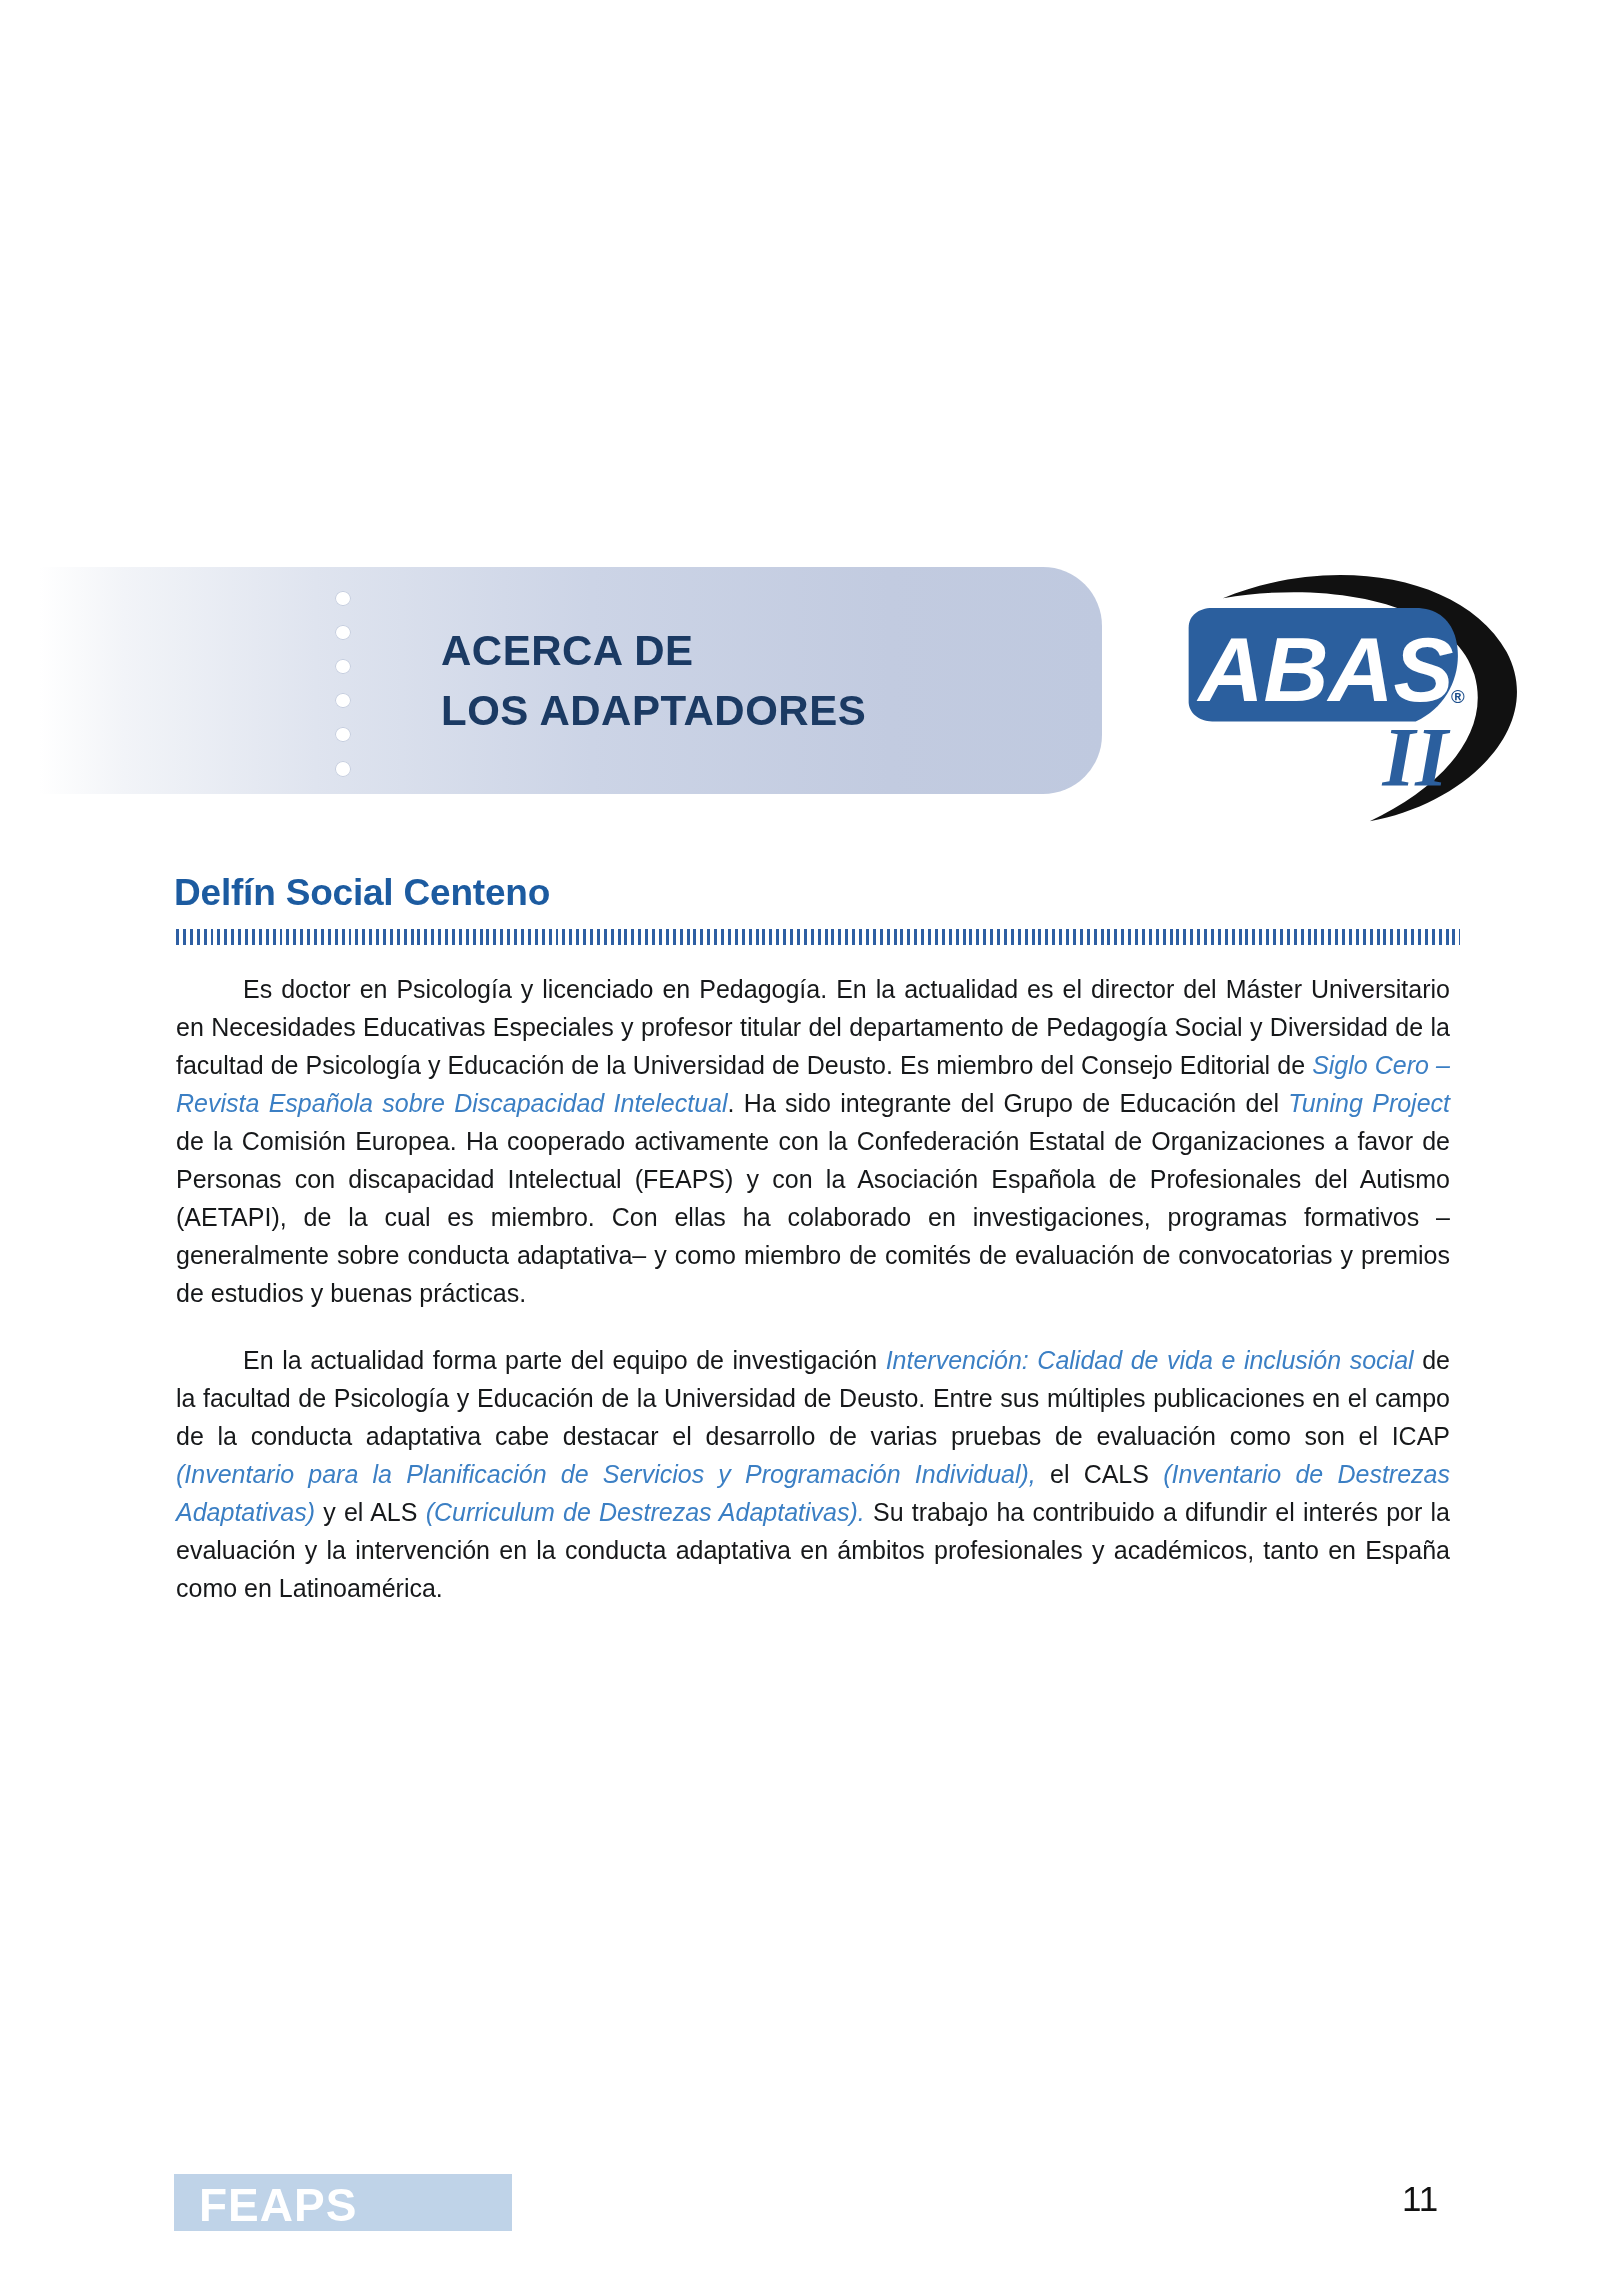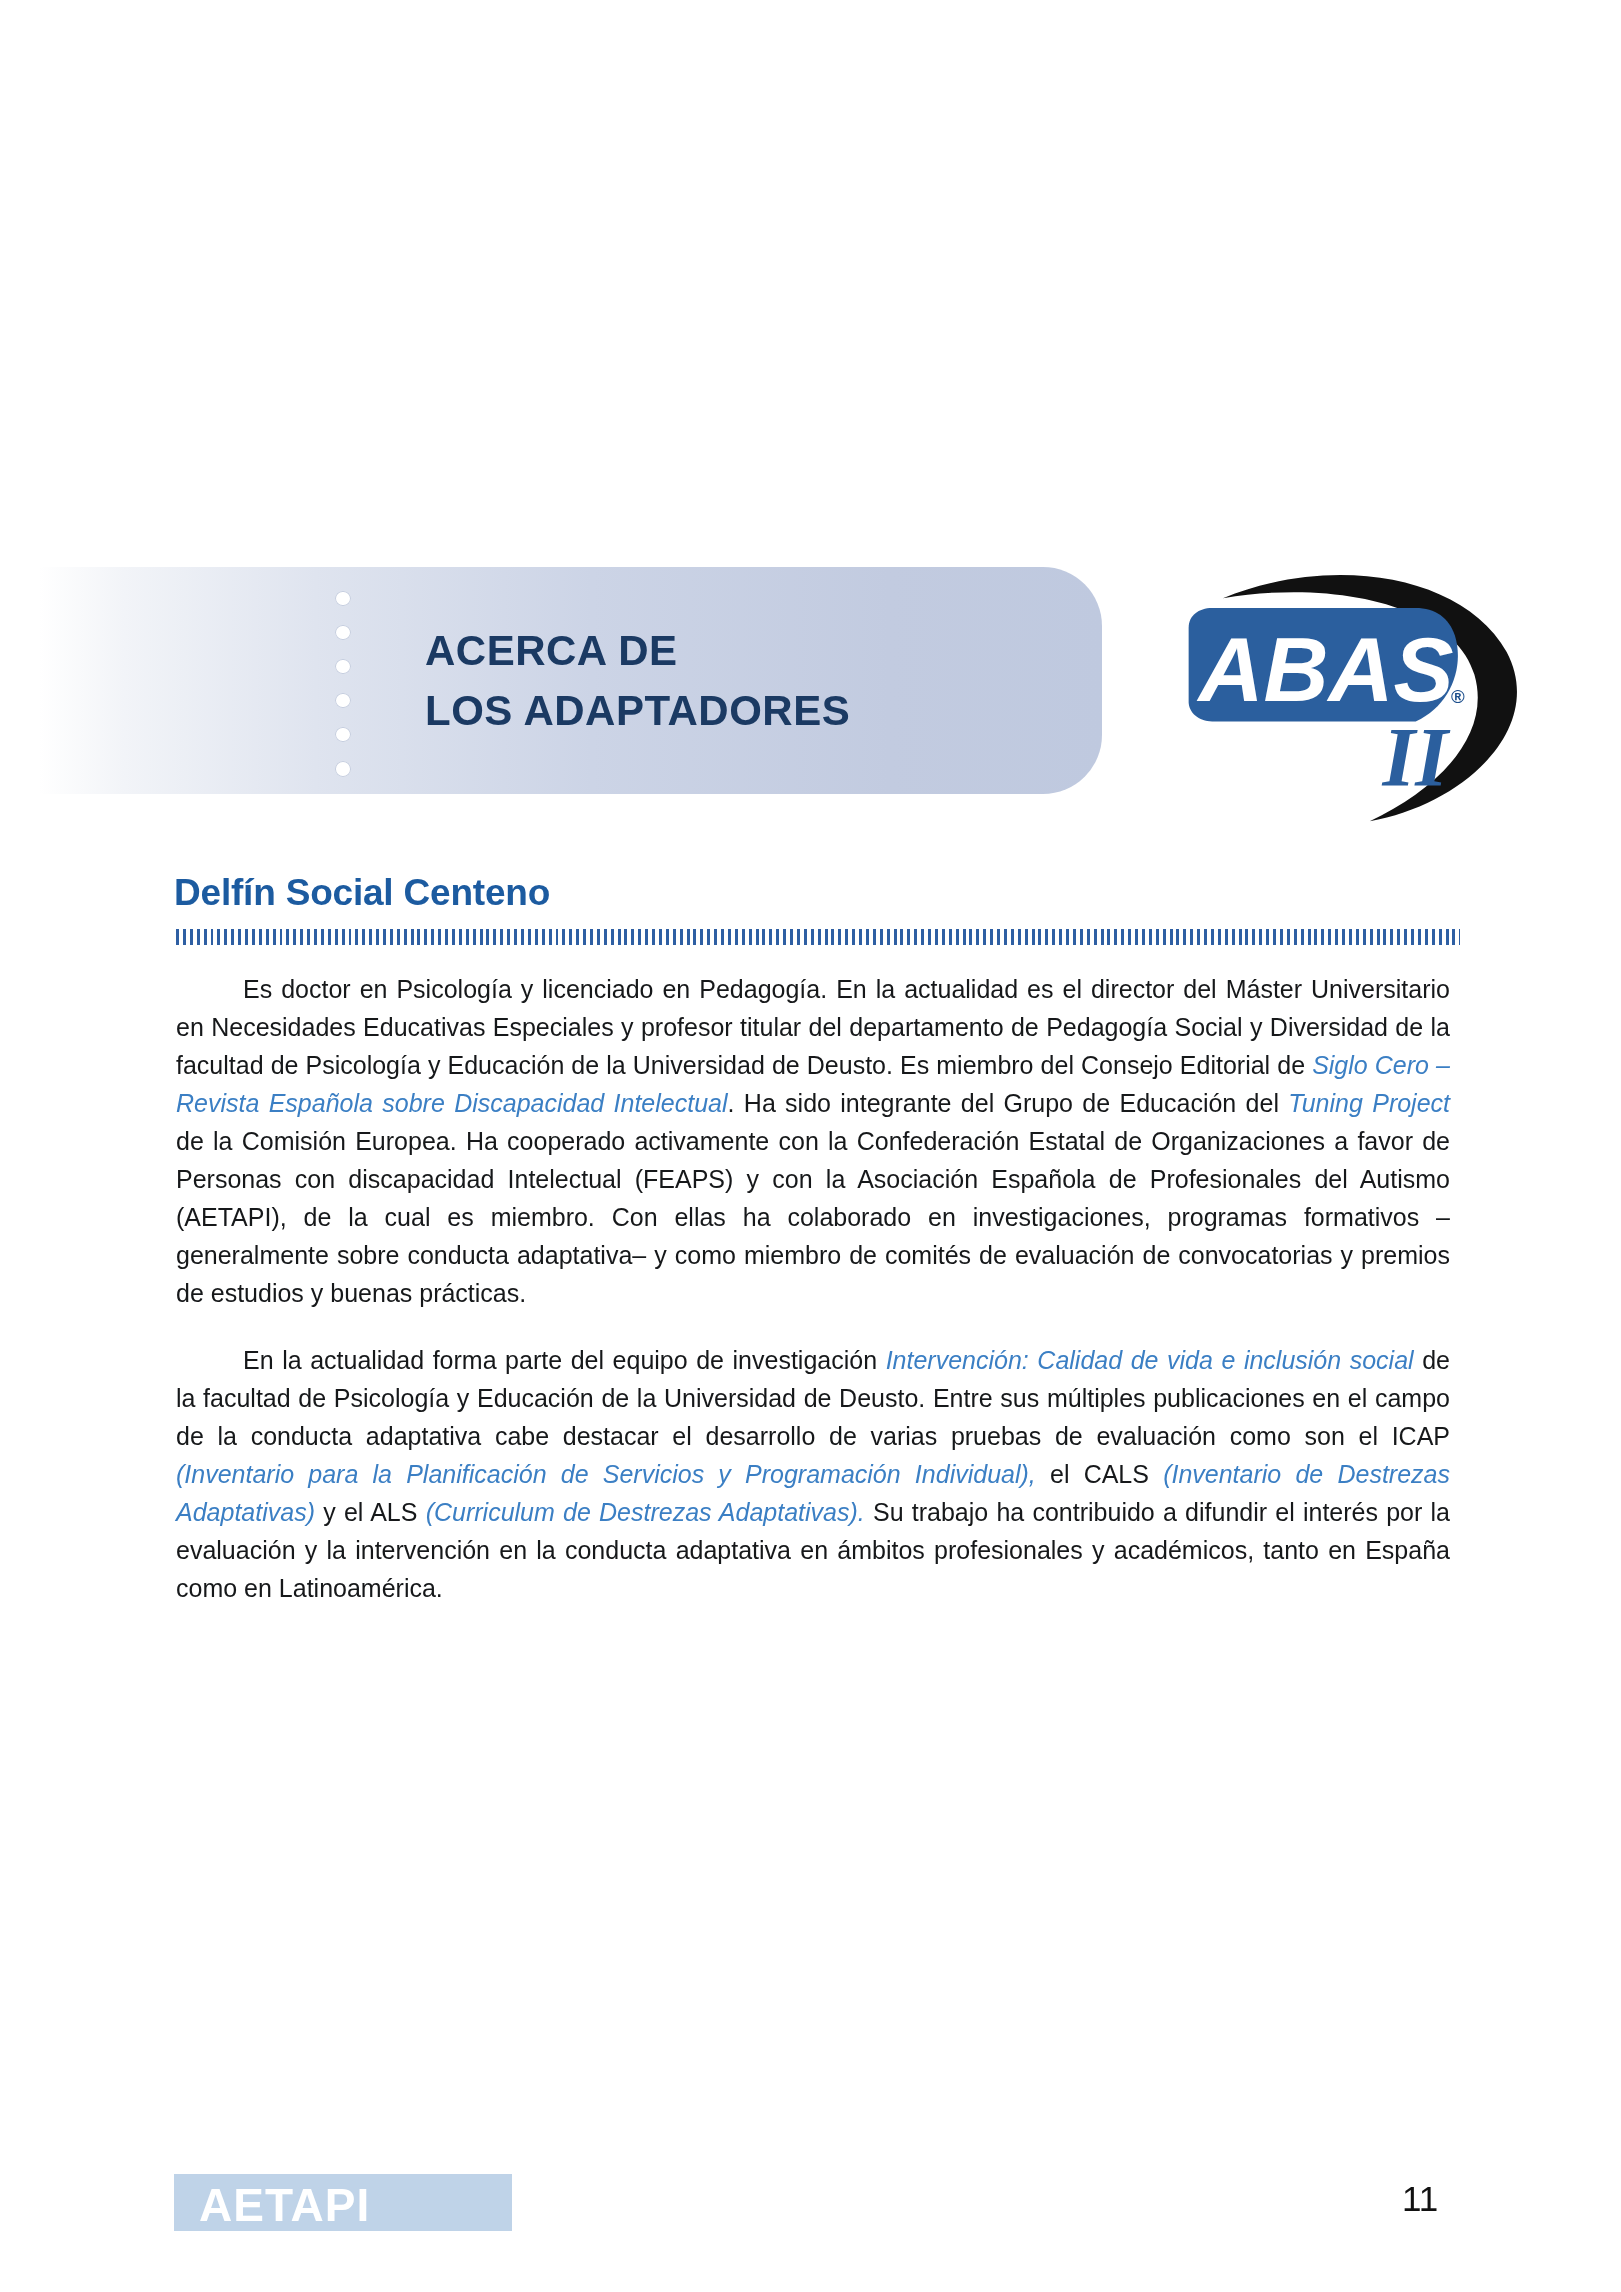--- a/index.html
+++ b/index.html
@@ -52,21 +52,21 @@
   .dot-col span {
     display: block;
     width: 15.7px;
     height: 15.7px;
     border-radius: 50%;
     background: #ffffff;
     box-shadow: inset 0 0 0 1px #c7cfe0;
   }
   .band-title {
     position: absolute;
-    left: 386px;
+    left: 402px;
     top: 54px;
     width: 608px;
     color: #1b3a63;
     font-size: 42px;
     font-weight: bold;
     letter-spacing: 0.5px;
     line-height: 1.42;
   }
 
   
@@ -191,15 +191,15 @@
 
 <div class="author-name">Delfín Social Centeno</div>
 <div class="rule"></div>
 
 <div class="body-text">
   <p><span>Es doctor en Psicología y licenciado en Pedagogía. En la actualidad es el director del Máster Universitario en Necesidades Educativas Especiales y profesor titular del departamento de Pedagogía Social y Diversidad de la facultad de Psicología y Educación de la Universidad de Deusto. Es miembro del Consejo Editorial de </span><em>Siglo Cero – Revista Española sobre Discapacidad Intelectual</em><span>. Ha sido integrante del Grupo de Educación del </span><em>Tuning Project</em><span> de la Comisión Europea. Ha cooperado activamente con la Confederación Estatal de Organizaciones a favor de Personas con discapacidad Intelectual (FEAPS) y con la Asociación Española de Profesionales del Autismo (AETAPI), de la cual es miembro. Con ellas ha colaborado en investigaciones, programas formativos –generalmente sobre conducta adaptativa– y como miembro de comités de evaluación de convocatorias y premios de estudios y buenas prácticas.</span></p>
   <p><span>En la actualidad forma parte del equipo de investigación </span><em>Intervención: Calidad de vida e inclusión social</em><span> de la facultad de Psicología y Educación de la Universidad de Deusto. Entre sus múltiples publicaciones en el campo de la conducta adaptativa cabe destacar el desarrollo de varias pruebas de evaluación como son el ICAP </span><em>(Inventario para la Planificación de Servicios y Programación Individual),</em><span> el CALS </span><em>(Inventario de Destrezas Adaptativas)</em><span> y el ALS </span><em>(Curriculum de Destrezas Adaptativas).</em><span> Su trabajo ha contribuido a difundir el interés por la evaluación y la intervención en la conducta adaptativa en ámbitos profesionales y académicos, tanto en España como en Latinoamérica.</span></p>
 </div>
 
 <div class="footer-band"></div>
-<div class="footer-word">AETAPI</div>
+<div class="footer-word">FEAPS</div>
 <div class="page-num">11</div>
 
 
 </body></html>

